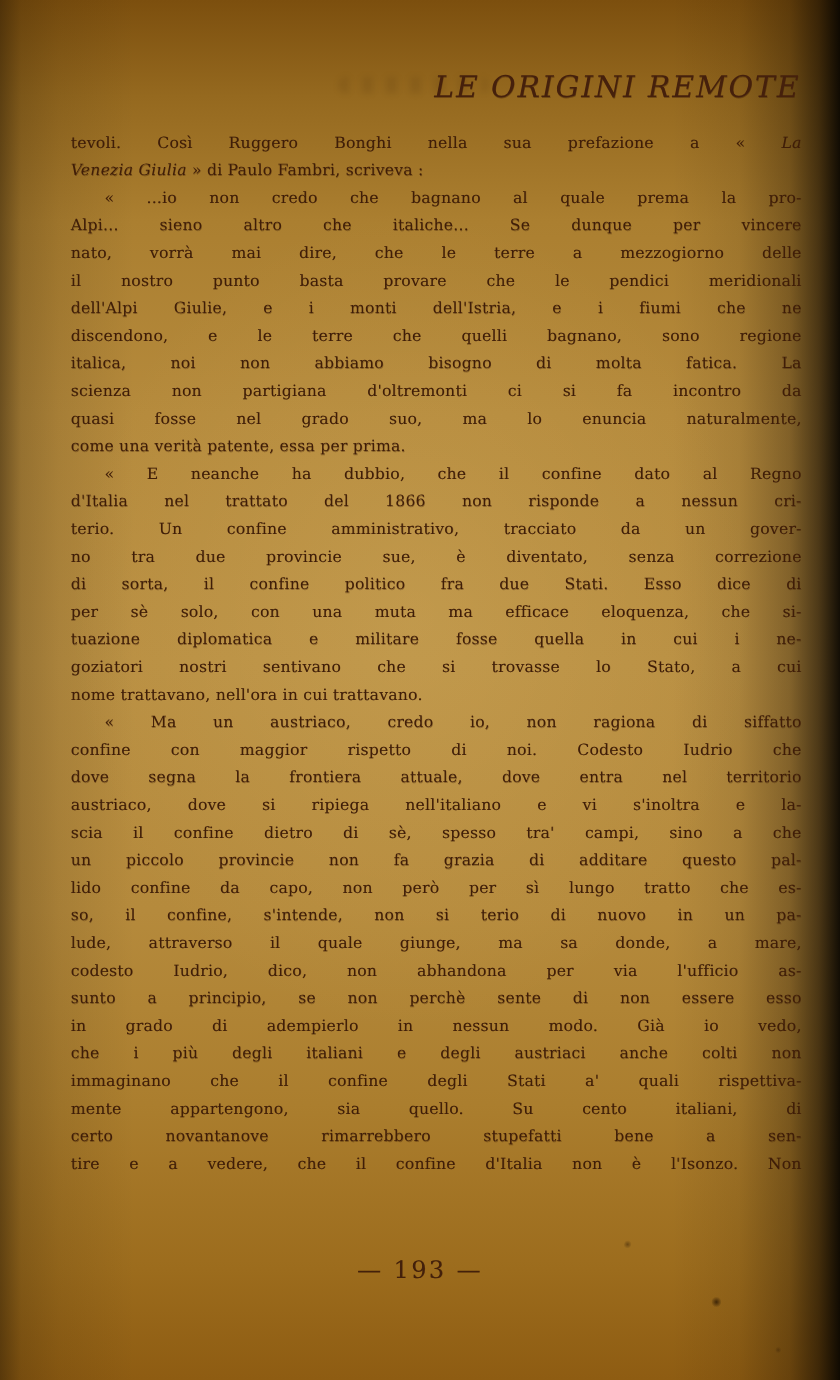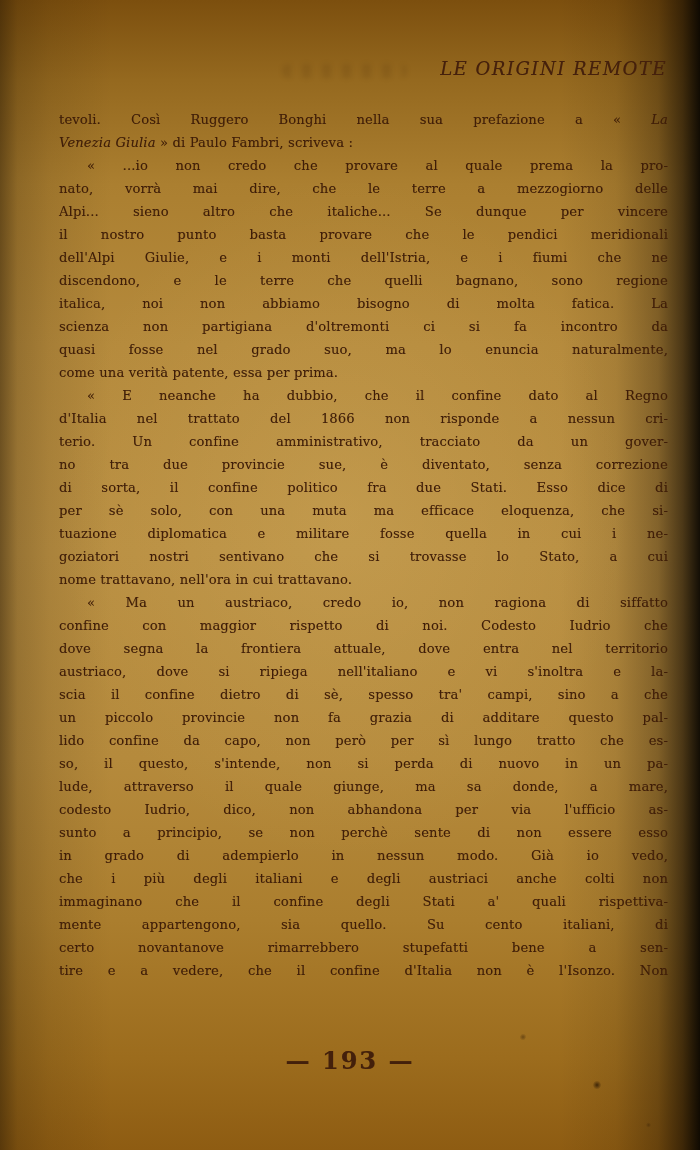--- a/index.html
+++ b/index.html
@@ -11,62 +11,61 @@
       linear-gradient(90deg,
         rgba(35,21,3,0.50) 0%, rgba(35,21,3,0.22) 2.5%, rgba(35,21,3,0.10) 7%,
         rgba(0,0,0,0) 16%, rgba(0,0,0,0) 80%, rgba(35,21,3,0.10) 88%,
         rgba(30,17,2,0.35) 94%, rgba(18,10,1,0.65) 97.5%, rgba(5,3,0,0.92) 100%),
       linear-gradient(180deg,
         #7c4f0e 0%, #95691f 7%, #ab7f30 16%, #b58a3c 30%, #b98f42 48%,
         #b58a3c 66%, #ab7e2e 80%, #9c6c1d 92%, #8e5c12 100%);
   }
   .running-head {
     position:absolute; top:58px; right:33px;
-    font-style:italic; font-size:18px; letter-spacing:1.5px;
+    font-style:italic; font-size:25px; letter-spacing:1.5px;
     color:#45200c; text-shadow:0.3px 0.3px 0.4px rgba(55,25,5,0.4);
   }
   .ghost-stamp {
     position:absolute; top:64px; left:282px; width:125px; height:14px;
     background:repeating-linear-gradient(90deg,
       rgba(88,54,12,0.55) 0 9px, rgba(0,0,0,0) 9px 20px);
     filter:blur(2.5px); opacity:0.30; border-radius:6px;
   }
   .body-text {
     position:absolute; left:59px; top:108px; width:609px;
     font-size:13px; line-height:23px; letter-spacing:0.2px;
     text-shadow:0.3px 0.3px 0.35px rgba(60,30,5,0.38);
   }
   .line { text-align:justify; text-align-last:justify; }
   .line.end { text-align-last:left; }
   .line.indent { text-indent:28px; }
   .it { font-style:italic; }
   .page-number {
     position:absolute; top:1046px; left:0; width:700px; text-align:center;
-    font-size:24px; letter-spacing:2px; color:#43200b;
+    font-size:20px; letter-spacing:2px; color:#43200b;
     text-shadow:0.3px 0.3px 0.35px rgba(60,30,5,0.38);
-    font-weight:bold;
   }
   .speck { position:absolute; border-radius:50%;
     background:radial-gradient(circle, rgba(48,27,4,0.85), rgba(48,27,4,0) 70%); }
   .speck.s1 { left:593px; top:1080px; width:8px; height:10px; }
   .speck.s2 { left:520px; top:1033px; width:6px; height:8px; opacity:0.55; transform:rotate(25deg); }
   .speck.s3 { left:646px; top:1122px; width:5px; height:6px; opacity:0.45; }
 </style>
 </head>
 <body>
 
 <div class="page">
   <div class="ghost-stamp"></div>
   <div class="running-head">LE ORIGINI REMOTE</div>
   <div class="body-text">
       <div class="line"><span>tevoli. Così Ruggero Bonghi nella sua prefazione a « </span><span class="it">La</span></div>
       <div class="line end"><span class="it">Venezia Giulia</span><span> » di Paulo Fambri, scriveva :</span></div>
-      <div class="line indent"><span>« ...io non credo che provare al quale prema la pro-</span></div>
+      <div class="line indent"><span>« ...io non credo che bagnano al quale prema la pro-</span></div>
+      <div class="line"><span>Alpi... sieno altro che italiche... Se dunque per vincere</span></div>
       <div class="line"><span>nato, vorrà mai dire, che le terre a mezzogiorno delle</span></div>
-      <div class="line"><span>Alpi... sieno altro che italiche... Se dunque per vincere</span></div>
       <div class="line"><span>il nostro punto basta provare che le pendici meridionali</span></div>
       <div class="line"><span>dell'Alpi Giulie, e i monti dell'Istria, e i fiumi che ne</span></div>
       <div class="line"><span>discendono, e le terre che quelli bagnano, sono regione</span></div>
       <div class="line"><span>italica, noi non abbiamo bisogno di molta fatica. La</span></div>
       <div class="line"><span>scienza non partigiana d'oltremonti ci si fa incontro da</span></div>
       <div class="line"><span>quasi fosse nel grado suo, ma lo enuncia naturalmente,</span></div>
       <div class="line end"><span>come una verità patente, essa per prima.</span></div>
       <div class="line indent"><span>« E neanche ha dubbio, che il confine dato al Regno</span></div>
       <div class="line"><span>d'Italia nel trattato del 1866 non risponde a nessun cri-</span></div>
       <div class="line"><span>terio. Un confine amministrativo, tracciato da un gover-</span></div>
@@ -76,21 +75,21 @@
       <div class="line"><span>tuazione diplomatica e militare fosse quella in cui i ne-</span></div>
       <div class="line"><span>goziatori nostri sentivano che si trovasse lo Stato, a cui</span></div>
       <div class="line end"><span>nome trattavano, nell'ora in cui trattavano.</span></div>
       <div class="line indent"><span>« Ma un austriaco, credo io, non ragiona di siffatto</span></div>
       <div class="line"><span>confine con maggior rispetto di noi. Codesto Iudrio che</span></div>
       <div class="line"><span>dove segna la frontiera attuale, dove entra nel territorio</span></div>
       <div class="line"><span>austriaco, dove si ripiega nell'italiano e vi s'inoltra e la-</span></div>
       <div class="line"><span>scia il confine dietro di sè, spesso tra' campi, sino a che</span></div>
       <div class="line"><span>un piccolo provincie non fa grazia di additare questo pal-</span></div>
       <div class="line"><span>lido confine da capo, non però per sì lungo tratto che es-</span></div>
-      <div class="line"><span>so, il questo, s'intende, non si perda di nuovo in un pa-</span></div>
+      <div class="line"><span>so, il confine, s'intende, non si terio di nuovo in un pa-</span></div>
       <div class="line"><span>lude, attraverso il quale giunge, ma sa donde, a mare,</span></div>
       <div class="line"><span>codesto Iudrio, dico, non abhandona per via l'ufficio as-</span></div>
       <div class="line"><span>sunto a principio, se non perchè sente di non essere esso</span></div>
       <div class="line"><span>in grado di adempierlo in nessun modo. Già io vedo,</span></div>
       <div class="line"><span>che i più degli italiani e degli austriaci anche colti non</span></div>
       <div class="line"><span>immaginano che il confine degli Stati a' quali rispettiva-</span></div>
       <div class="line"><span>mente appartengono, sia quello. Su cento italiani, di</span></div>
       <div class="line"><span>certo novantanove rimarrebbero stupefatti bene a sen-</span></div>
       <div class="line"><span>tire e a vedere, che il confine d'Italia non è l'Isonzo. Non</span></div>
     </div>

